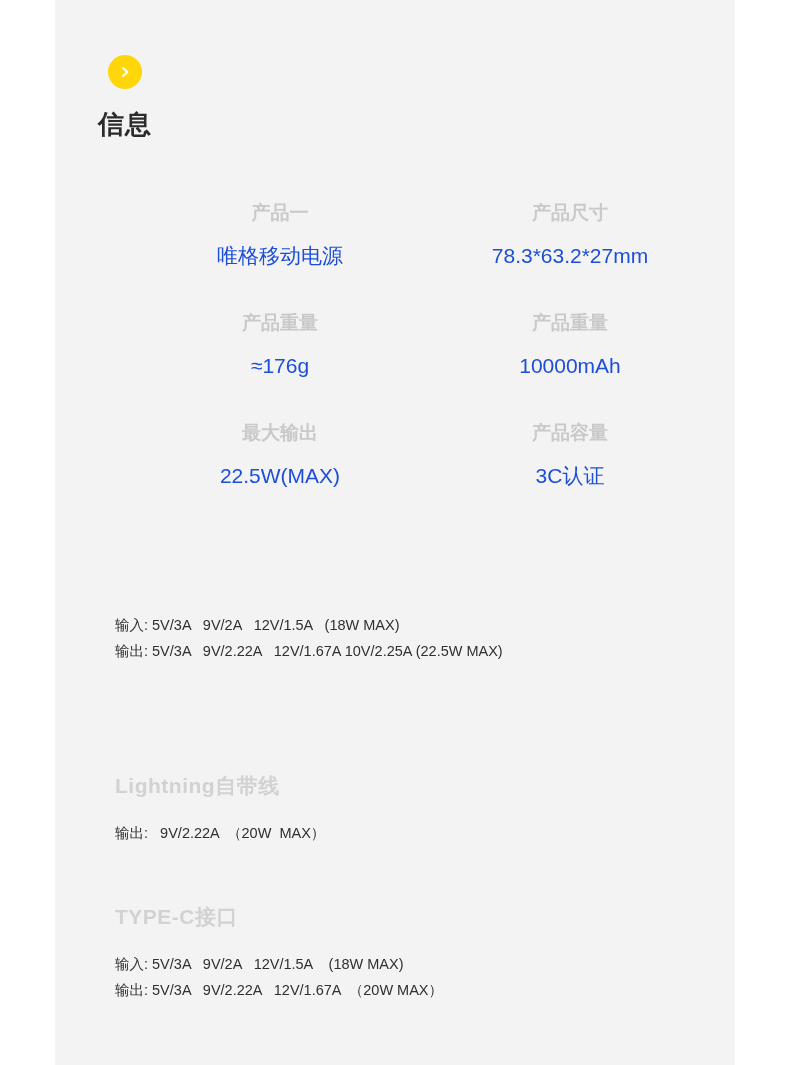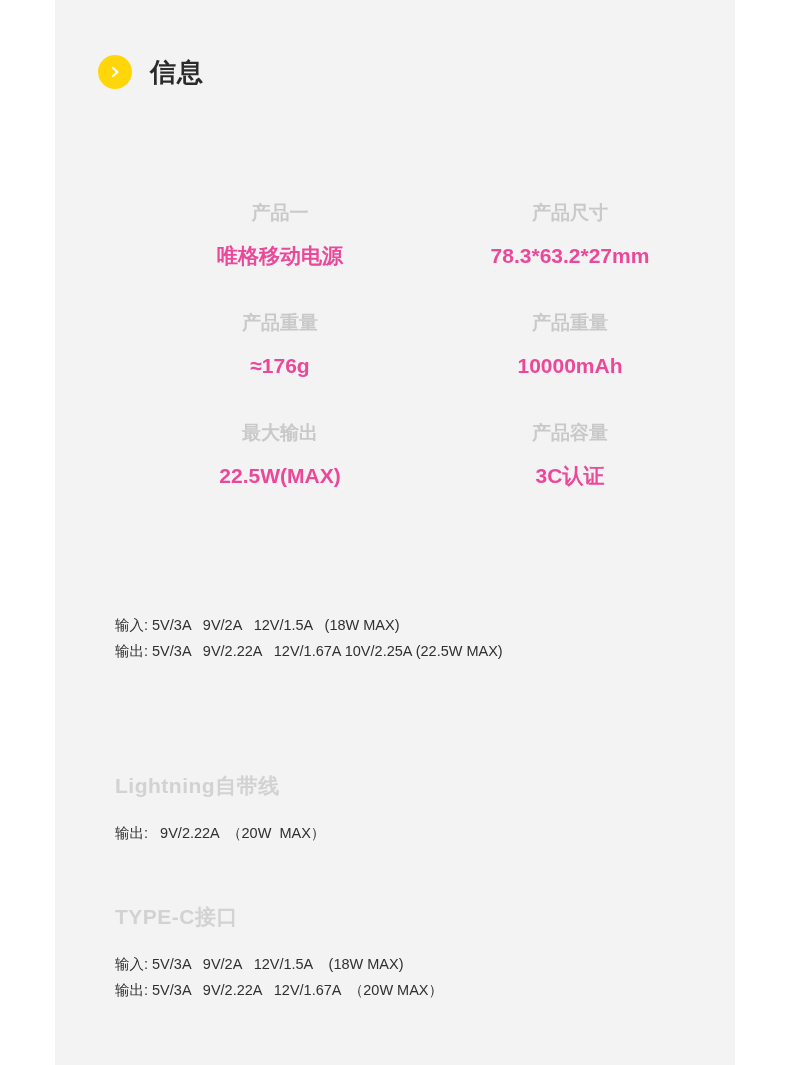--- a/index.html
+++ b/index.html
@@ -27,22 +27,23 @@
     top: 0;
     width: 680px;
     height: 1065px;
     background: #f3f3f3;
   }
   .header {
     position: absolute;
     left: 98px;
     top: 55px;
     display: flex;
-    align-items: flex-start;
+    align-items: center;
     gap: 18px;
+    flex-direction: column;
   }
   .badge {
     width: 34px;
     height: 34px;
     border-radius: 50%;
     background: #ffd60a;
     display: flex;
     align-items: center;
     justify-content: center;
   }
@@ -75,22 +76,22 @@
   }
   .spec-label {
     font-size: 19px;
     font-weight: bold;
     color: #c9c9c9;
     line-height: 26px;
     margin-bottom: 17px;
   }
   .spec-value {
     font-size: 21px;
-    font-weight: bold;
-    color: #ec4899;
+    font-weight: normal;
+    color: #1d4ed8;
     line-height: 26px;
   }
 
   .port-block {
     position: absolute;
     left: 115px;
     width: 600px;
   }
   .port-title {
     font-size: 21px;

